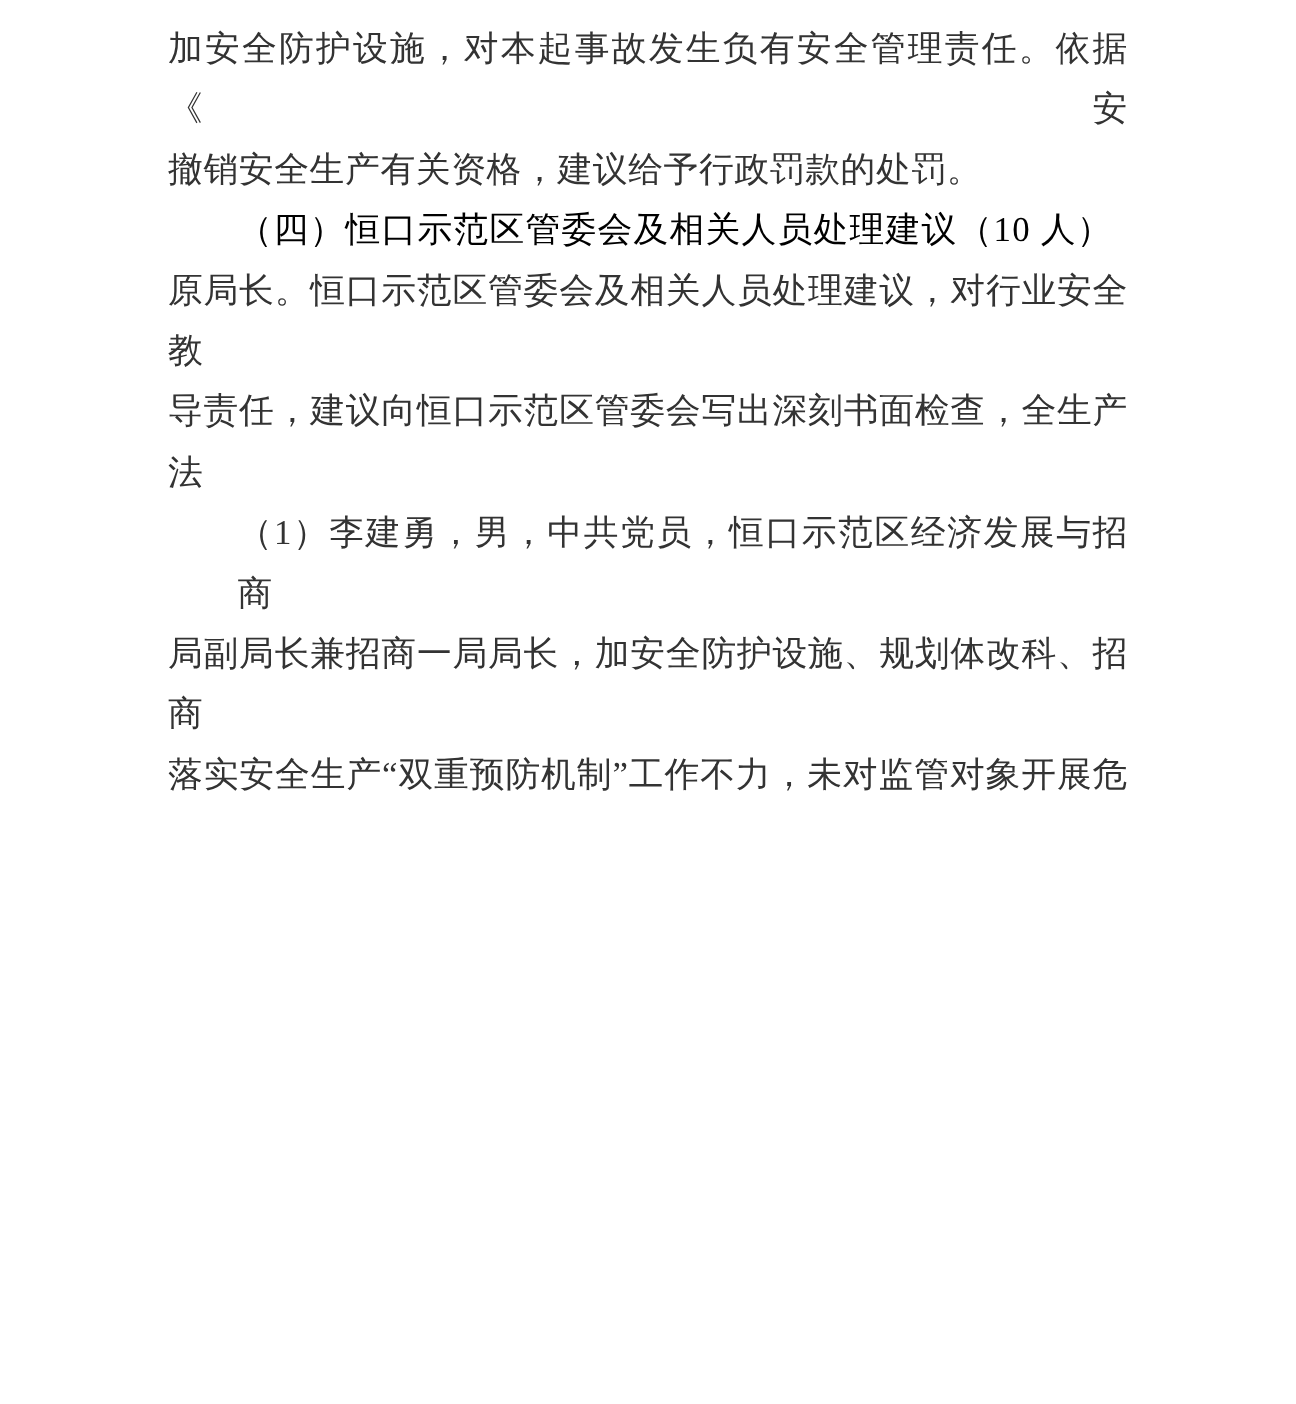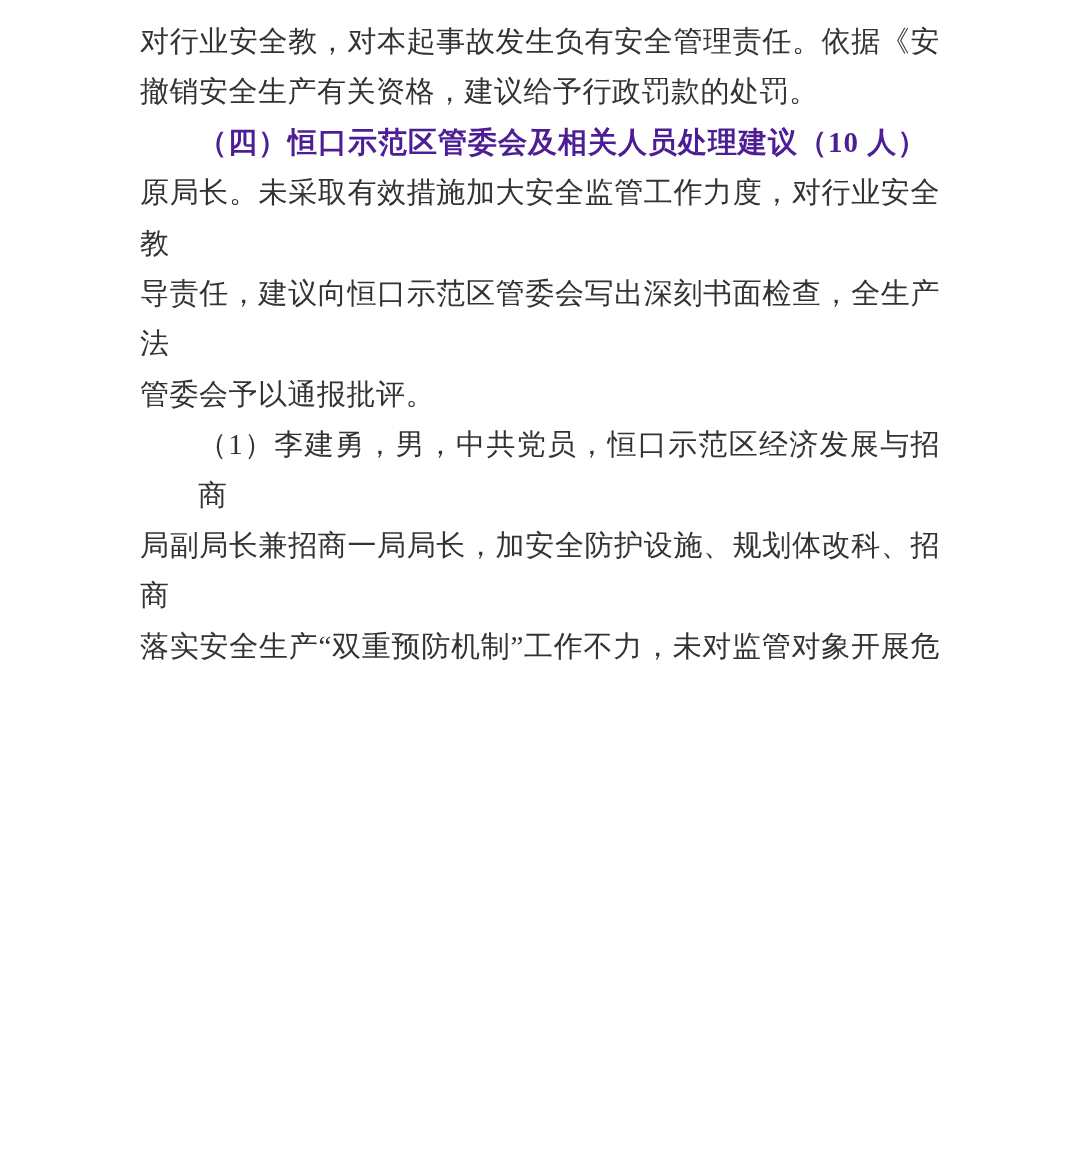--- a/index.html
+++ b/index.html
@@ -34,32 +34,31 @@
   .line.plain {
     white-space: normal;
     text-align: left;
     text-align-last: left;
   }
   .line.indent {
     padding-left: 58px;
     width: 742px;
   }
   .line.heading {
-    font-weight: 700;
-    color: #4c1d95;
+    font-weight: 400;
+    color: #000000;
     letter-spacing: 1px;
   }
 </style>
 </head>
 <body>
 
 <div class="page">
-  <div class="line body justify">对行业安全教，对本起事故发生负有安全管理责任。依据《安</div>
+  <div class="line body justify">加安全防护设施，对本起事故发生负有安全管理责任。依据《安</div>
   <div class="line body plain">撤销安全生产有关资格，建议给予行政罚款的处罚。</div>
   <div class="line heading indent plain">（四）恒口示范区管委会及相关人员处理建议（10 人）</div>
-  <div class="line body justify">原局长。未采取有效措施加大安全监管工作力度，对行业安全教</div>
+  <div class="line body justify">原局长。恒口示范区管委会及相关人员处理建议，对行业安全教</div>
   <div class="line body justify">导责任，建议向恒口示范区管委会写出深刻书面检查，全生产法</div>
-  <div class="line body plain">管委会予以通报批评。</div>
   <div class="line body indent justify">（1）李建勇，男，中共党员，恒口示范区经济发展与招商</div>
   <div class="line body justify">局副局长兼招商一局局长，加安全防护设施、规划体改科、招商</div>
   <div class="line body justify">落实安全生产“双重预防机制”工作不力，未对监管对象开展危</div>
 
 </div>
 
 </body></html>

